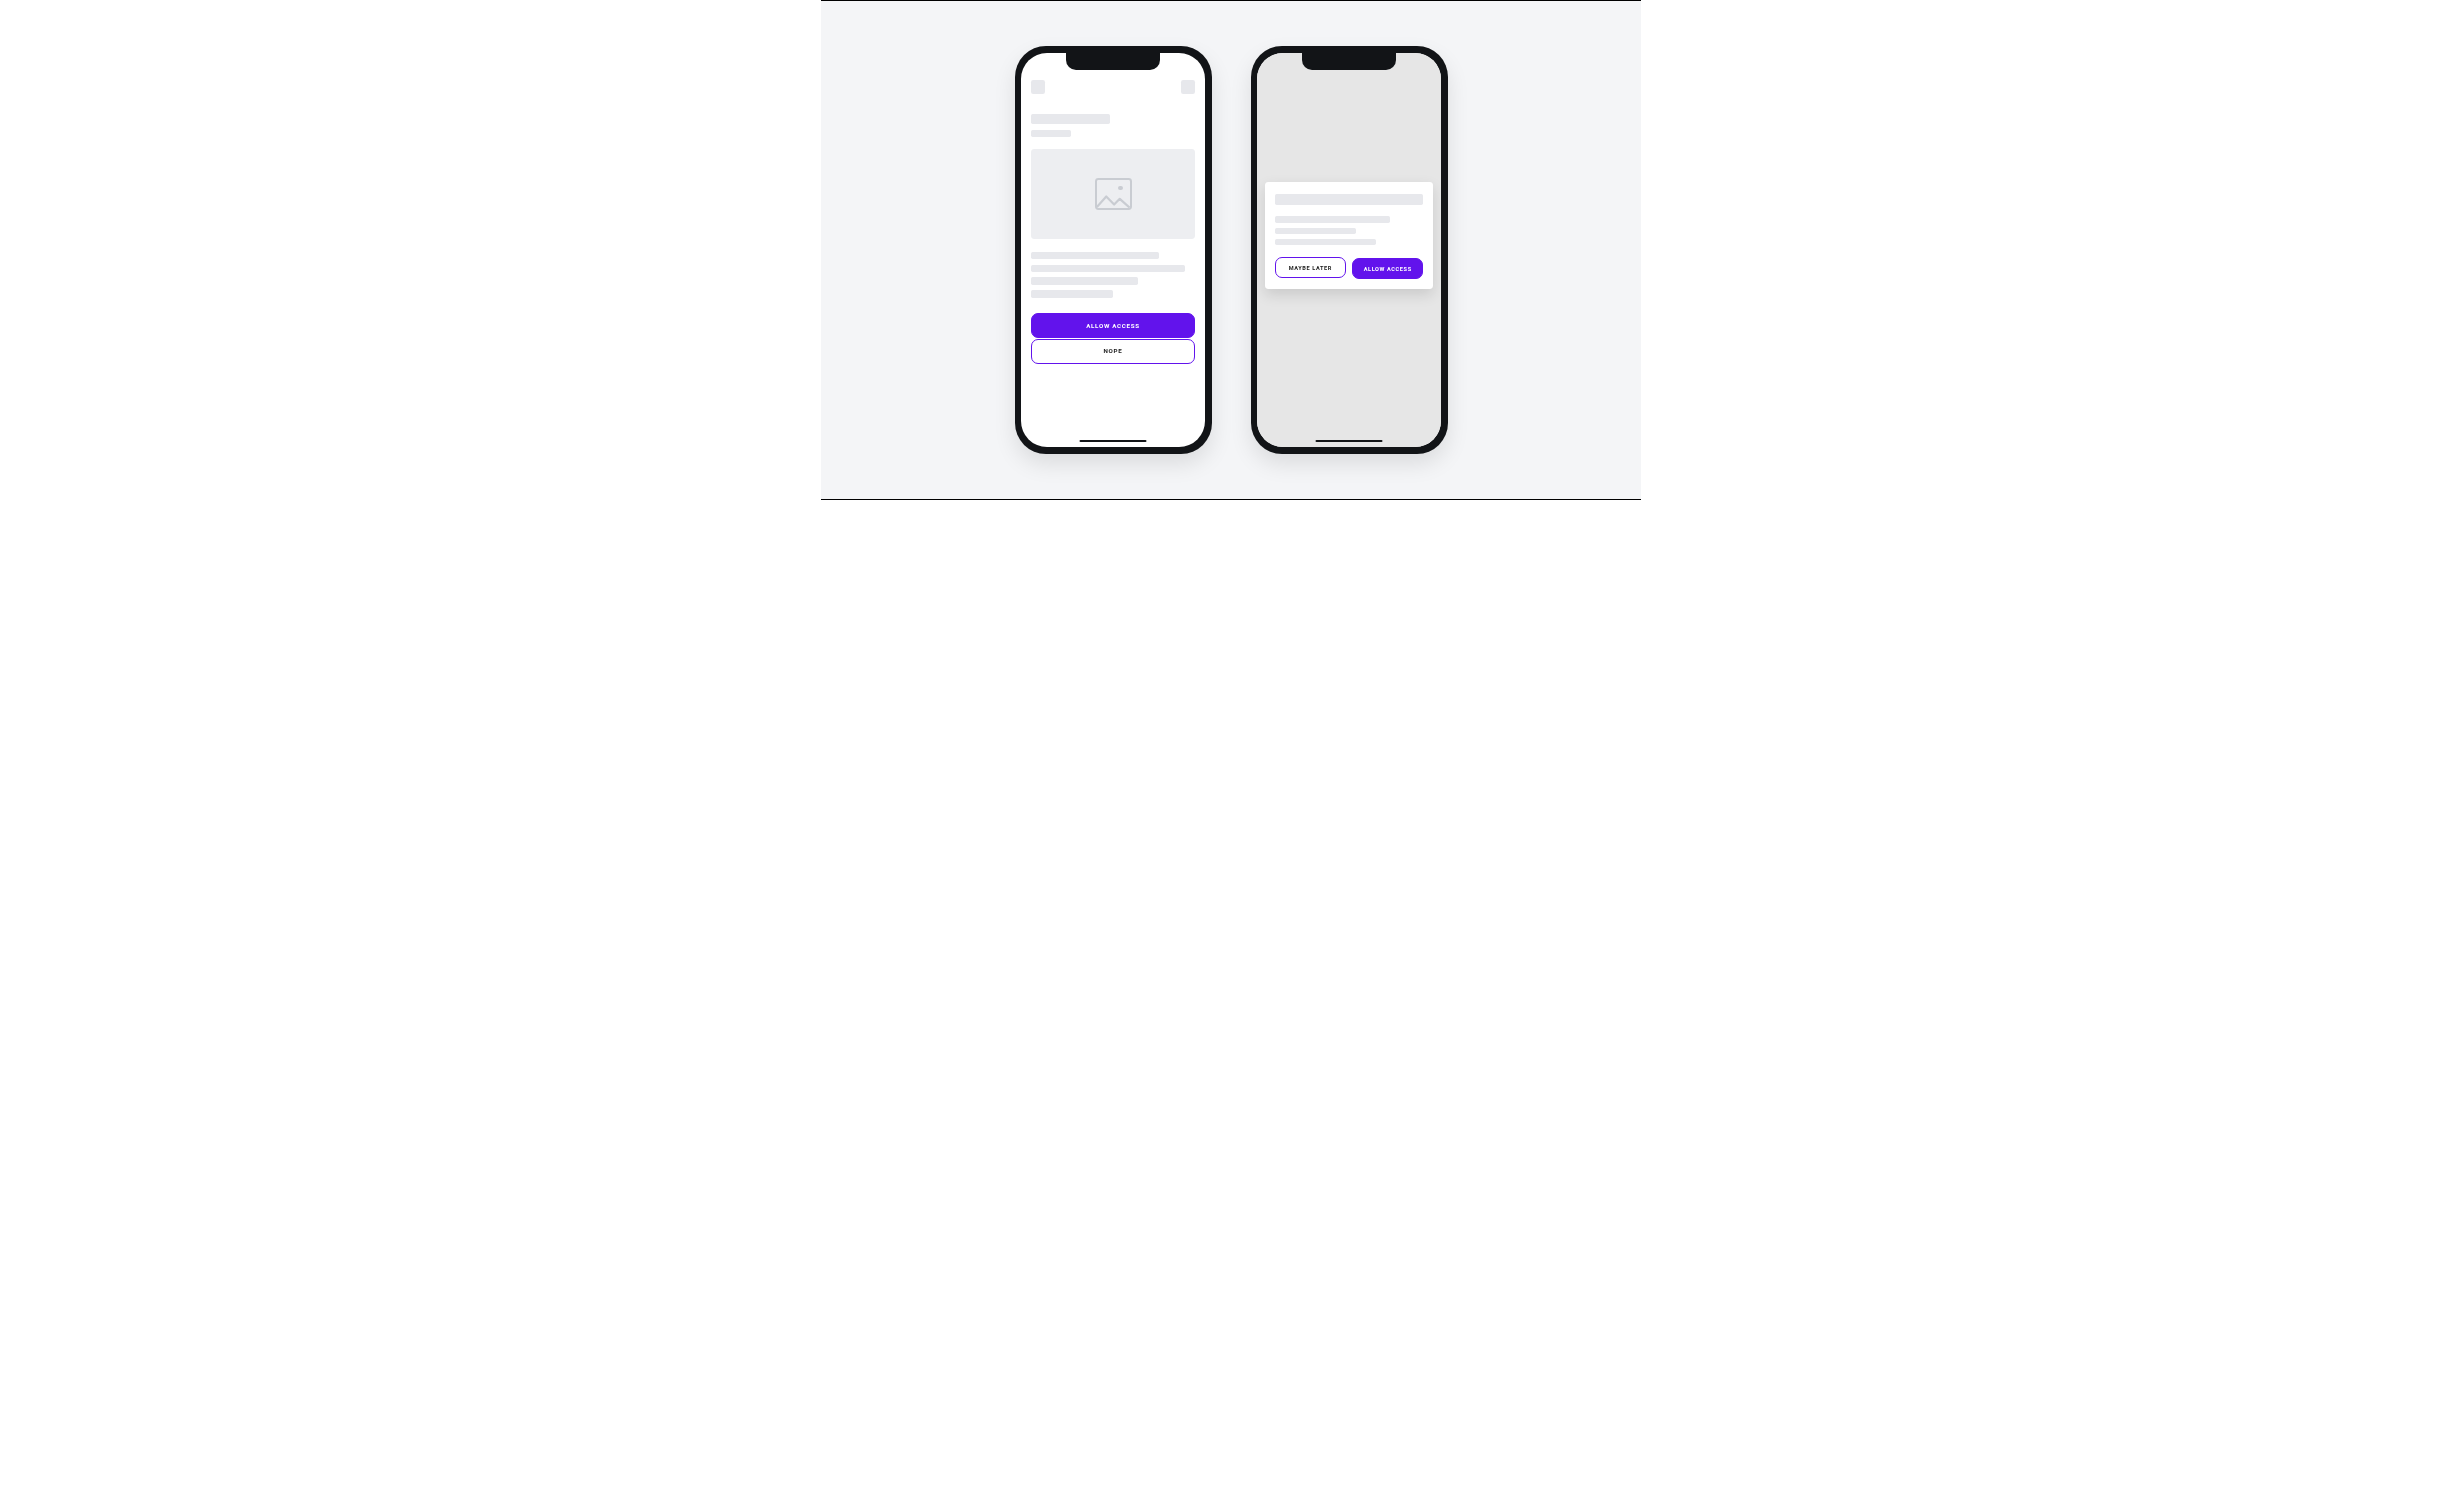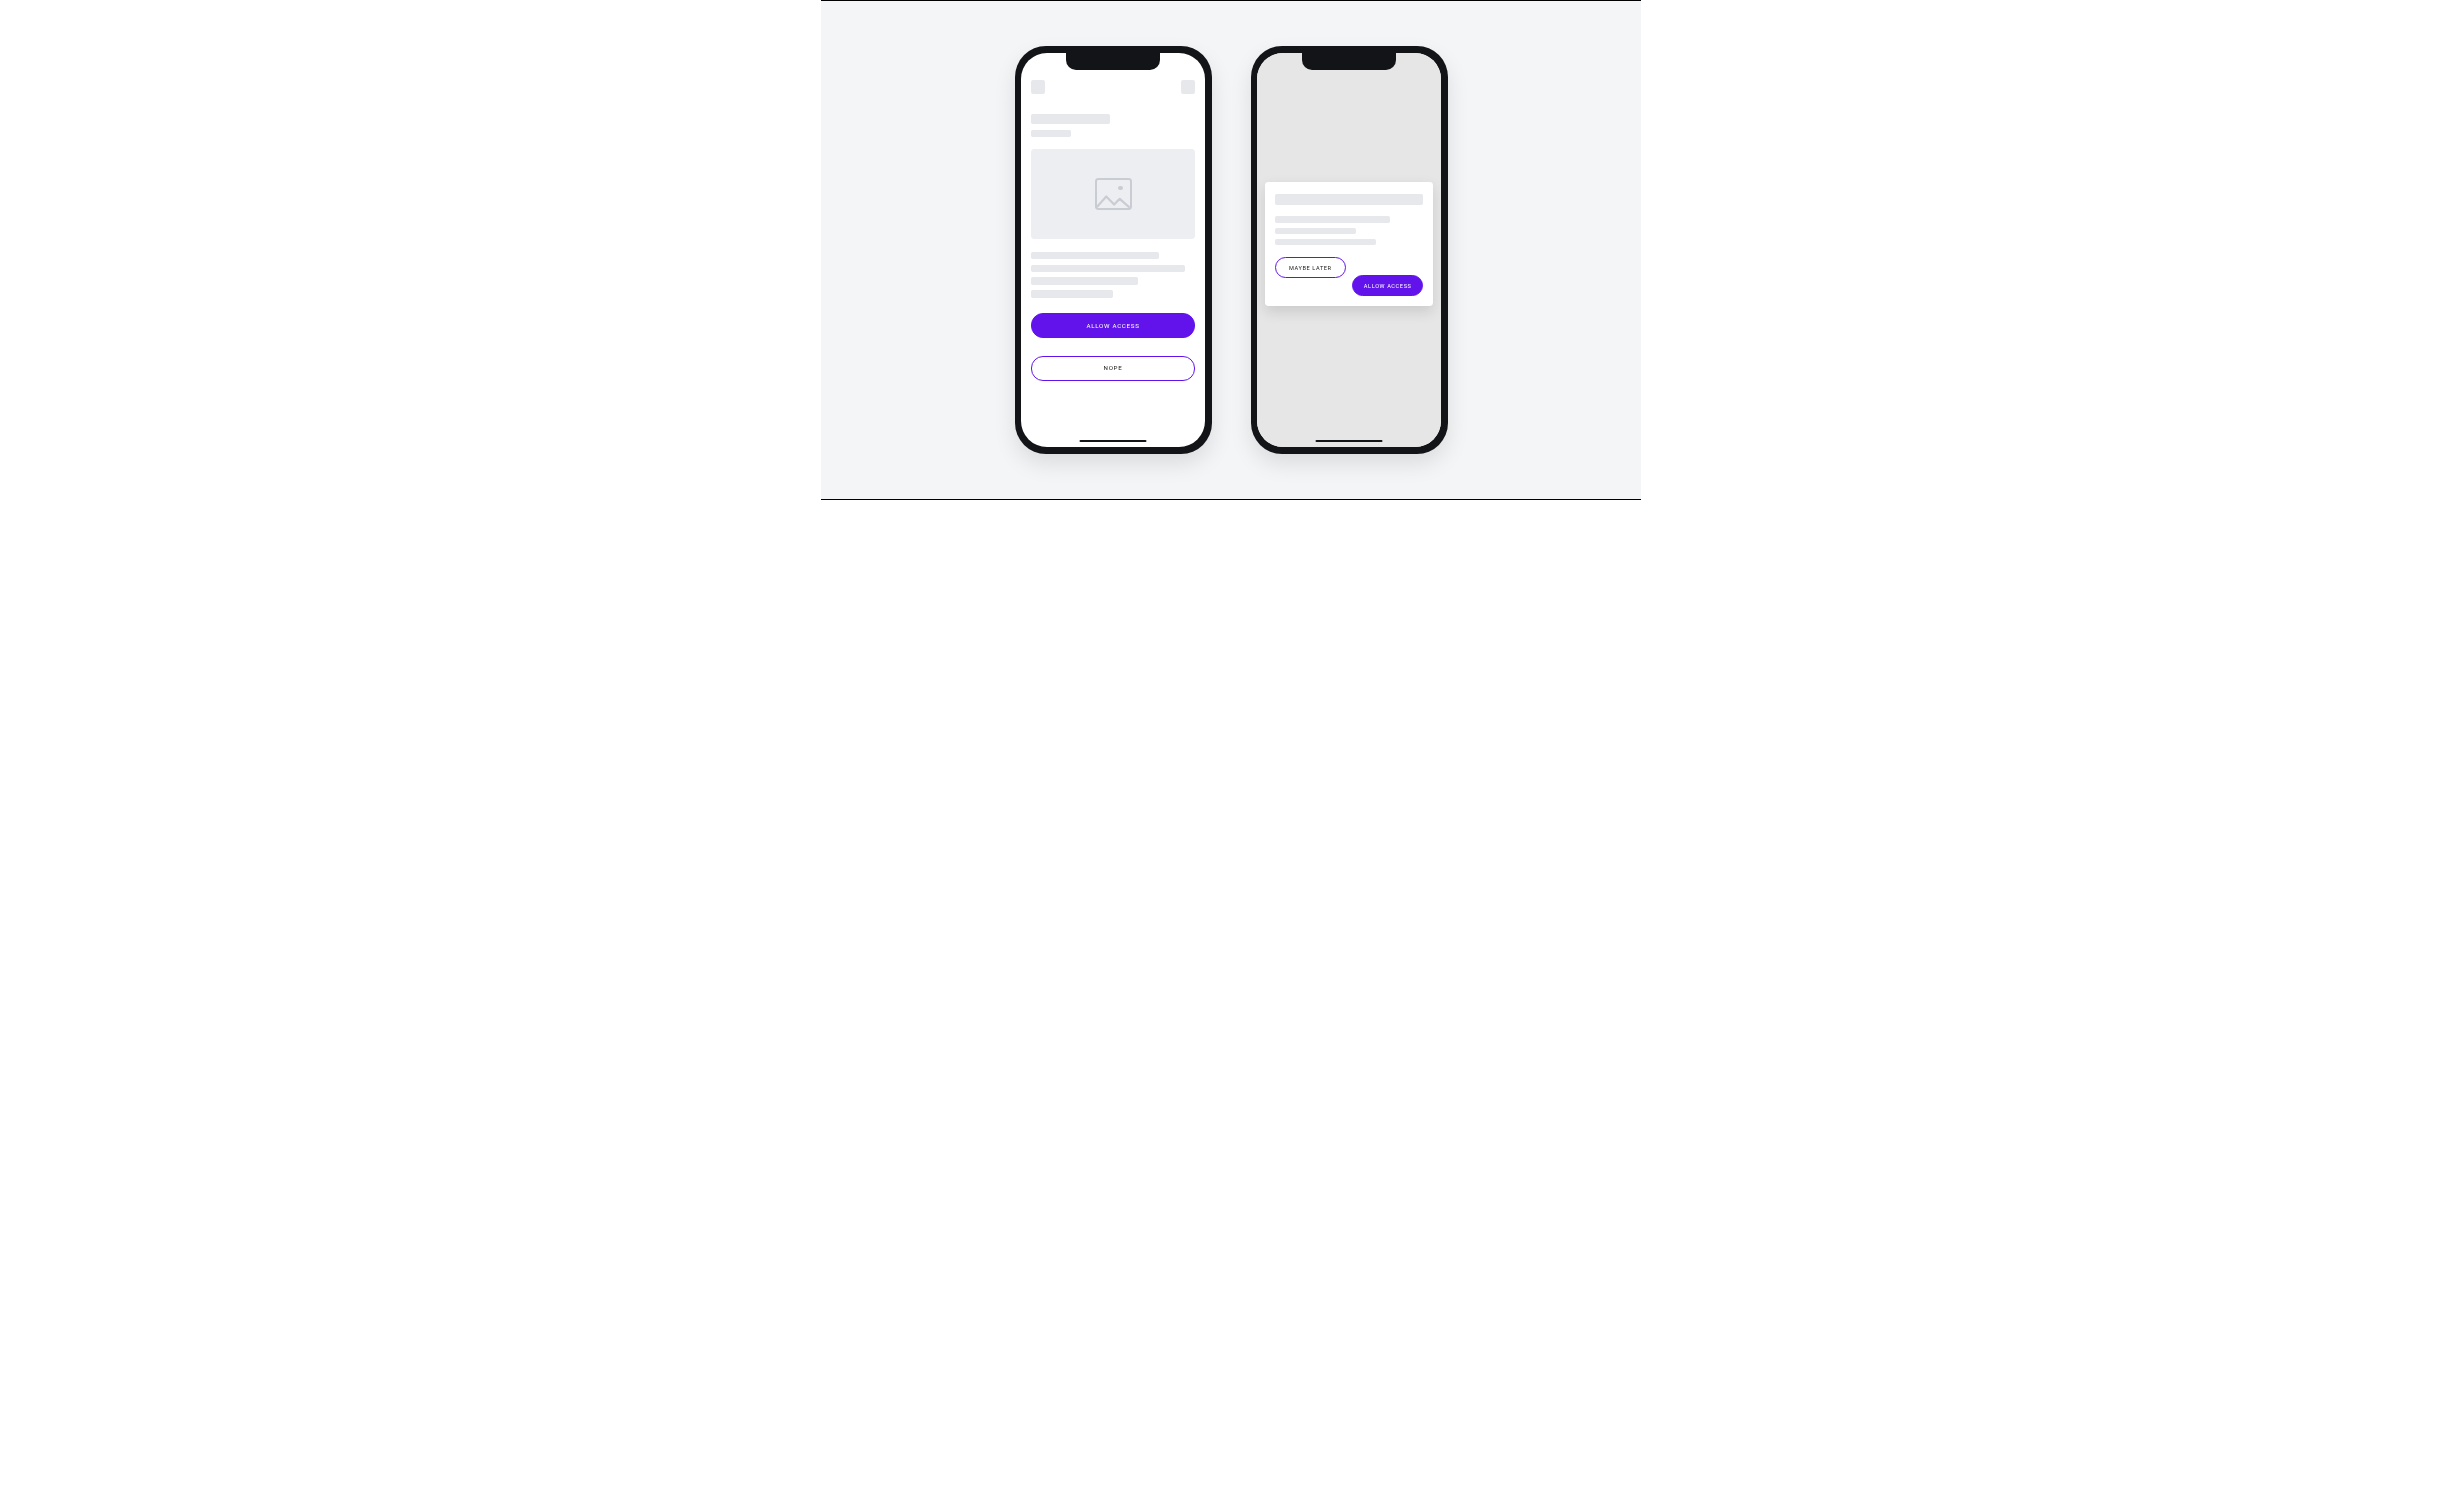--- a/index.html
+++ b/index.html
@@ -117,42 +117,42 @@
   .img-ph svg{ position:absolute; bottom:-1.1px; left:-1.1px; }
 
   .sk-line1 { width: 78%; height: 7.3px; margin-bottom: 5.6px; }
   .sk-line2 { width: 94%; height: 7.3px; margin-bottom: 5.6px; }
   .sk-line3 { width: 65%; height: 7.3px; margin-bottom: 5.6px; }
   .sk-line4 { width: 50%; height: 7.3px; margin-bottom: 15.7px; }
 
   .btn {
     width: 100%;
     height: 24.6px;
-    border-radius: 12px;
+    border-radius: 7px;
     font-size: 6.2px;
-    font-weight: 400;
+    font-weight: 700;
     letter-spacing: 0.7px;
     text-transform: uppercase;
     display: flex;
     align-items: center;
     justify-content: center;
     cursor: pointer;
     user-select: none;
   }
   .btn-primary {
     background: #6213ec;
     color: #ffffff;
     border: 0.6px solid #6213ec;
   }
   .btn-outline {
     background: #ffffff;
     color: #1a1a1a;
     border: 0.6px solid #6213ec;
   }
-  .btn + .btn { margin-top: 18px; }
+  .btn + .btn { margin-top: 1px; }
 
   
   .screen-b {
     width: 100%;
     height: 100%;
     background: #e6e6e6;
     position: relative;
   }
   .dialog {
     position: absolute;

